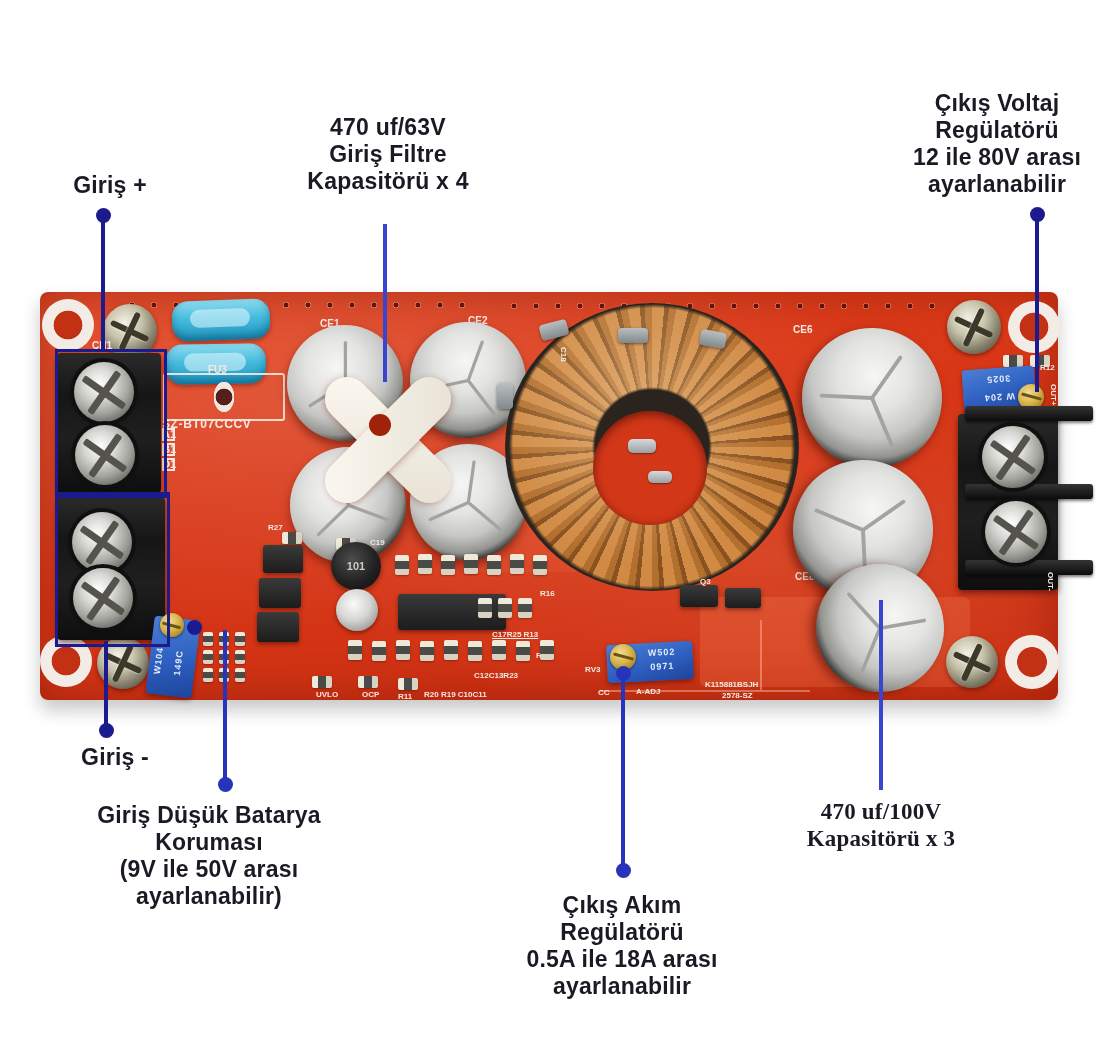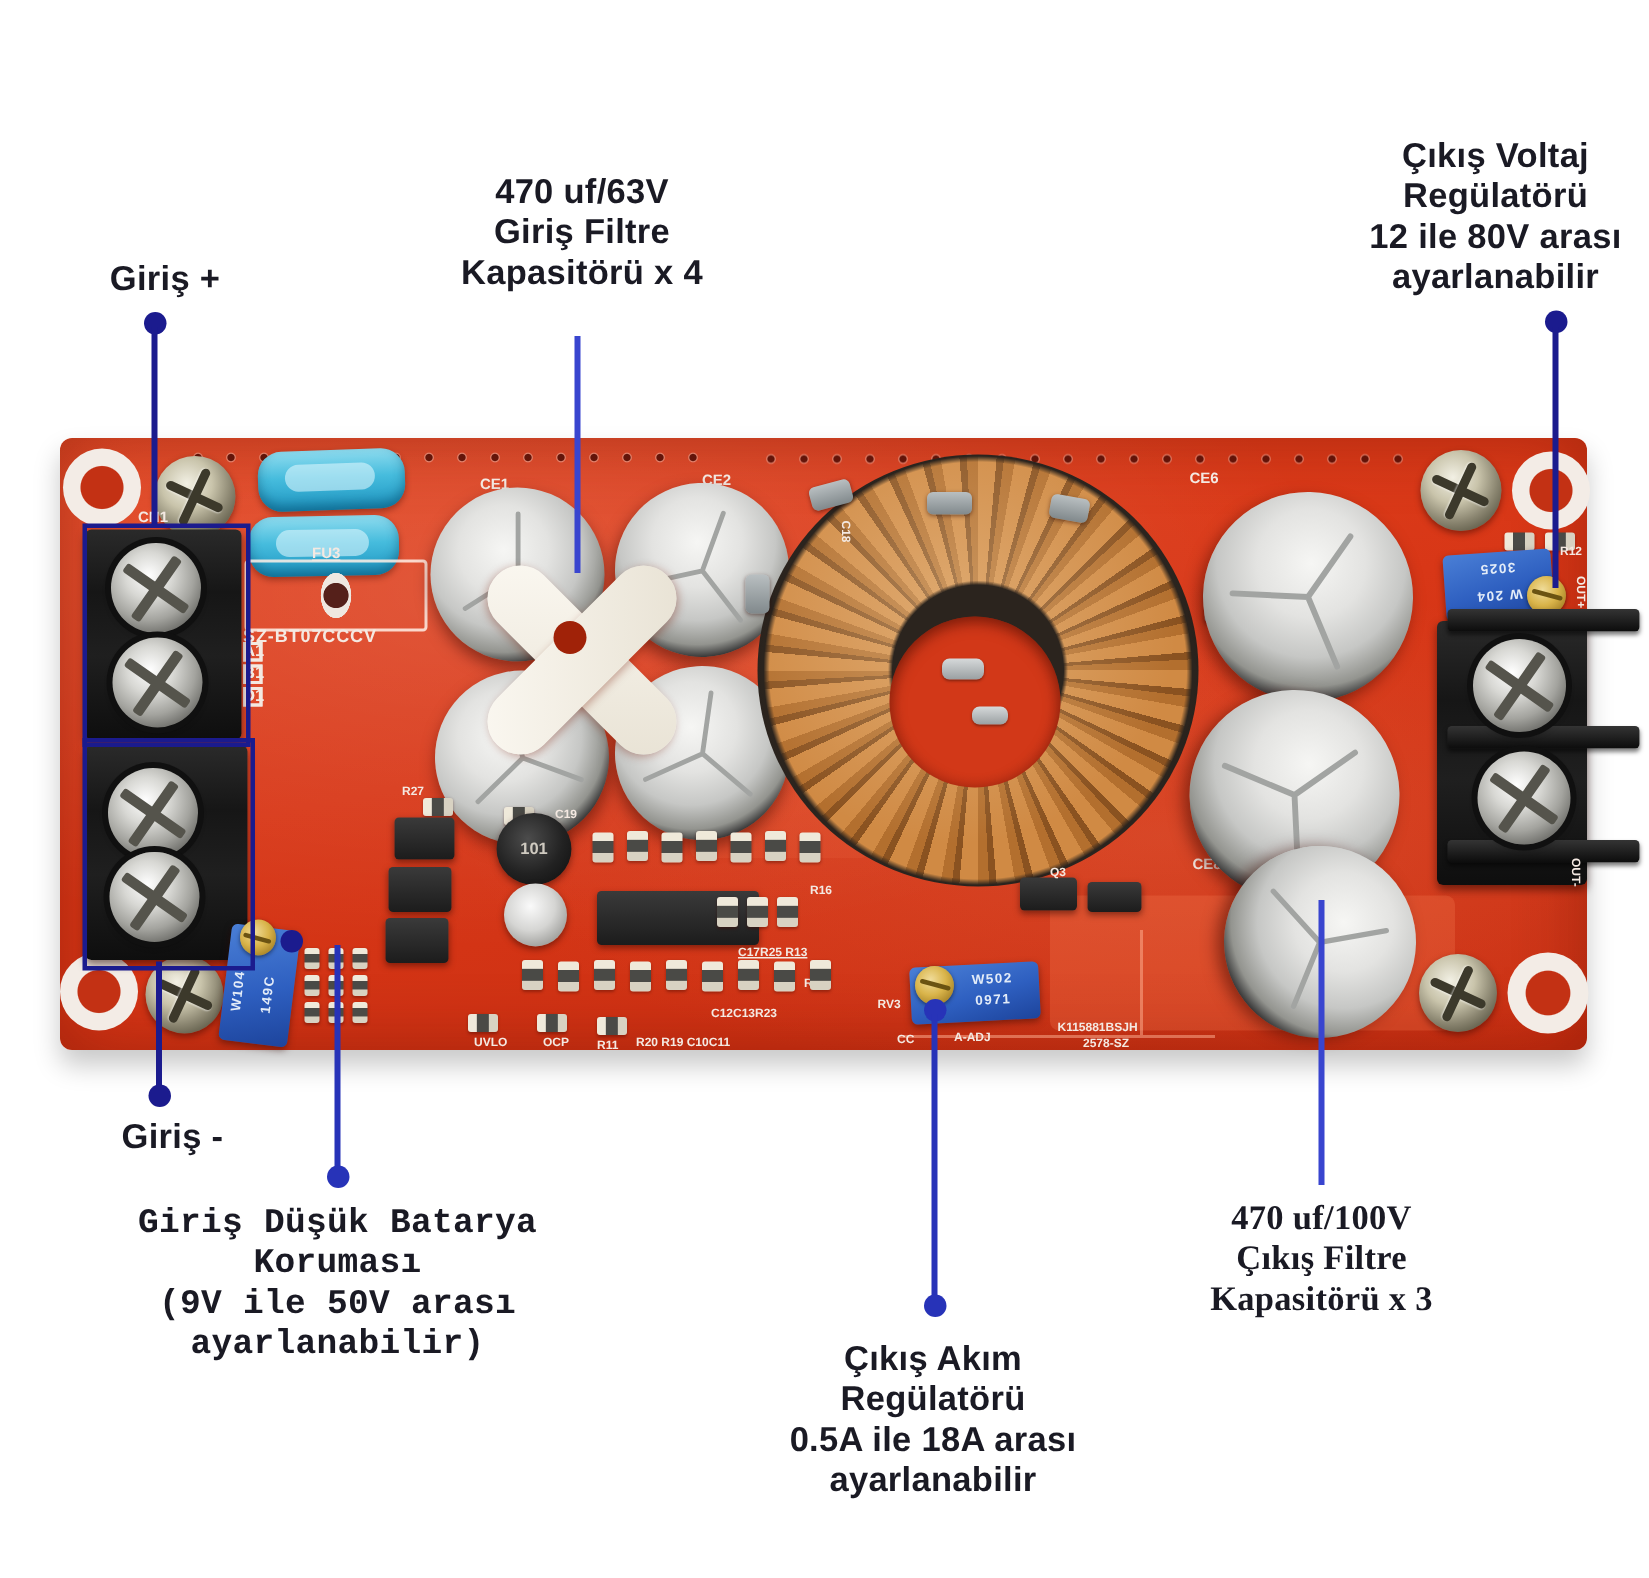--- a/index.html
+++ b/index.html
@@ -97,37 +97,36 @@
     <div>Çıkış Voltaj</div>
     <div>Regülatörü</div>
     <div>12 ile 80V arası</div>
     <div>ayarlanabilir</div>
   </div>
 
   <div class="ann" style="left:60px;top:744px;width:110px;">
     <div>Giriş -</div>
   </div>
 
-  <div class="ann" style="left:60px;top:802px;width:330px;font-family:Liberation Mono, monospace;">
+  <div class="ann" style="left:44px;top:802px;width:330px;">
     <div>Giriş Düşük Batarya</div>
     <div>Koruması</div>
     <div>(9V ile 50V arası</div>
     <div>ayarlanabilir)</div>
   </div>
 
   <div class="ann" style="left:457px;top:892px;width:330px;">
     <div>Çıkış Akım</div>
     <div>Regülatörü</div>
     <div>0.5A ile 18A arası</div>
     <div>ayarlanabilir</div>
   </div>
 
   <div class="ann" style="left:757px;top:798px;width:248px;font-family:Liberation Serif, serif;">
     <div>470 uf/100V</div>
-    <div>Çıkış Filtre</div>
     <div>Kapasitörü x 3</div>
   </div>
 
   <div id="board">
 
     <div class="via-row" style="left:88px;top:8px;width:340px;"></div>
     <div class="via-row" style="left:470px;top:9px;width:440px;"></div>
 
     <div class="pour" style="left:660px;top:305px;width:270px;height:90px;"></div>
     <div class="pour" style="left:420px;top:120px;width:120px;height:160px;opacity:.5;"></div>
@@ -217,21 +216,21 @@
     <div class="toroid-hole" style="left:553px;top:119px;width:114px;height:114px;"></div>
     <div class="blob" style="left:588px;top:147px;width:28px;height:14px;"></div>
     <div class="blob" style="left:608px;top:179px;width:24px;height:12px;"></div>
 
     <div class="clip" style="left:500px;top:30px;width:28px;height:16px;transform:rotate(-15deg);"></div>
     <div class="clip" style="left:578px;top:36px;width:30px;height:15px;"></div>
     <div class="clip" style="left:660px;top:39px;width:26px;height:16px;transform:rotate(10deg);"></div>
     <div class="clip" style="left:457px;top:91px;width:16px;height:26px;"></div>
     <div class="clip" style="left:763px;top:98px;width:16px;height:26px;"></div>
 
-    <div class="silk" style="left:753px;top:22px;">CE6</div>
+    <div class="silk" style="left:753px;top:32px;">CE6</div>
     <div class="silk" style="left:755px;top:279px;">CE8</div>
     <div class="cap" style="left:762px;top:36px;width:140px;height:140px;transform:rotate(35deg);">
         <svg viewBox="0 0 100 100">
           <path d="M50 50 L50 6 M50 50 L12 74 M50 50 L88 74"></path>
         </svg>
       </div>
     <div class="cap" style="left:753px;top:168px;width:140px;height:140px;transform:rotate(55deg);">
         <svg viewBox="0 0 100 100">
           <path d="M50 50 L50 6 M50 50 L12 74 M50 50 L88 74"></path>
         </svg>

